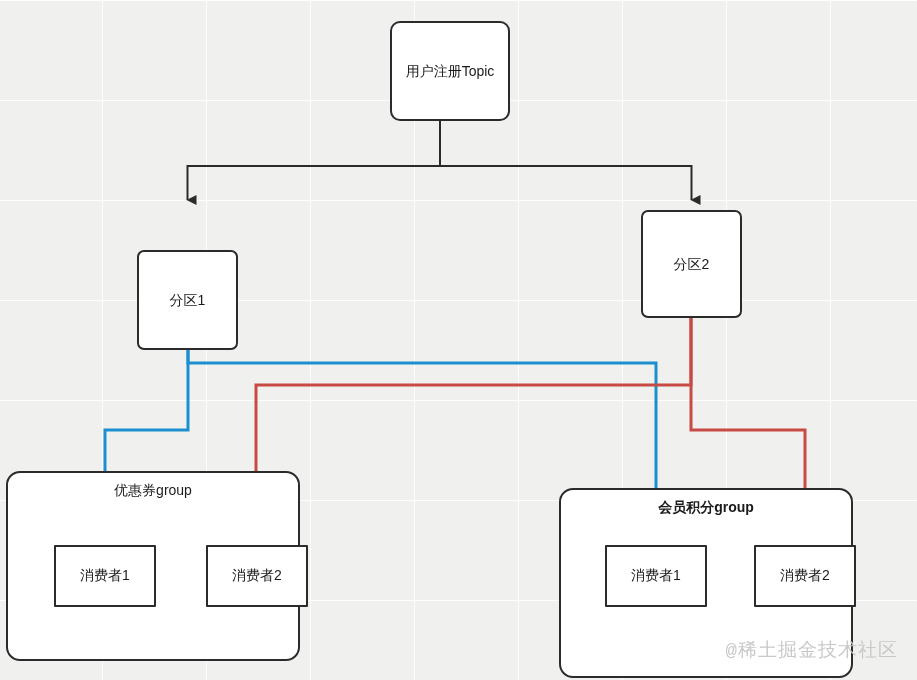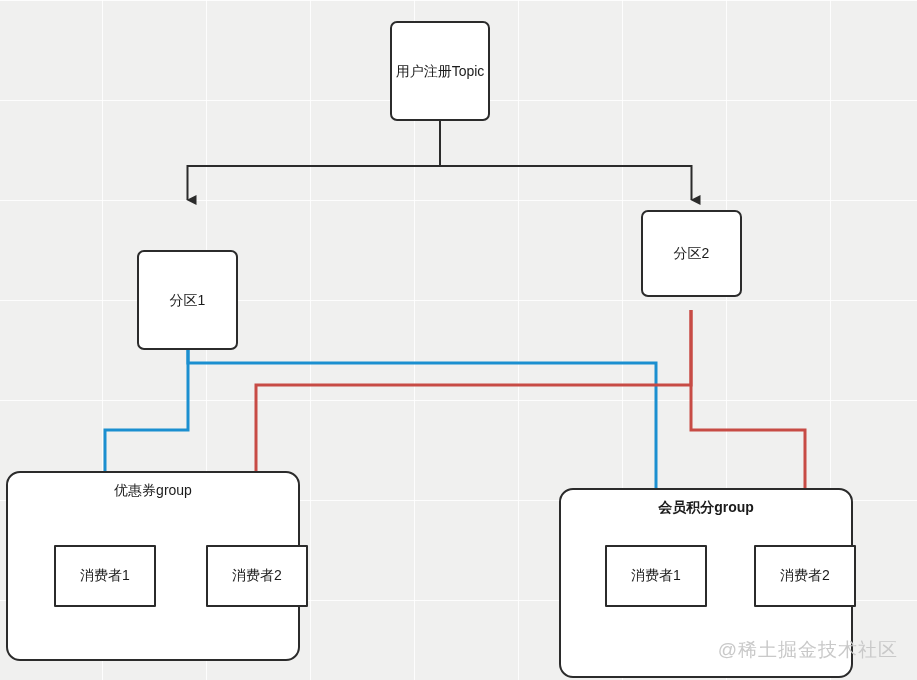--- a/index.html
+++ b/index.html
@@ -73,26 +73,26 @@
     white-space: nowrap;
   }
   .watermark {
     position: absolute;
     right: 19px;
     bottom: 17px;
     font-size: 19px;
     color: #c9c9c9;
     letter-spacing: 1px;
     white-space: nowrap;
-    font-family: Liberation Sans, sans-serif;
+    font-family: Liberation Mono, monospace;
     text-align: right;
   }
-  #topic-node   { left: 390px; top: 21px;  width: 100px; height: 100px; }
+  #topic-node   { left: 390px; top: 21px;  width: 120px; height: 100px; border-radius: 10px; }
   #partition-1  { left: 137px; top: 210px; width: 101px; height: 100px; margin-top: 40px; }
-  #partition-2  { left: 641px; top: 210px; width: 101px; height: 87px; }
+  #partition-2  { left: 641px; top: 210px; width: 101px; height: 108px; }
   #group-left   { left: 6px;  top: 471px; width: 294px; height: 190px; }
   #group-right  { left: 559px; top: 488px; width: 294px; height: 190px; font-weight: bold; }
   #c-l-1 { left: 54px;  top: 545px; width: 102px; height: 62px; }
   #c-l-2 { left: 206px; top: 545px; width: 102px; height: 62px; }
   #c-r-1 { left: 605px; top: 545px; width: 102px; height: 62px; }
   #c-r-2 { left: 754px; top: 545px; width: 102px; height: 62px; }
 </style>
 </head>
 <body>
 

